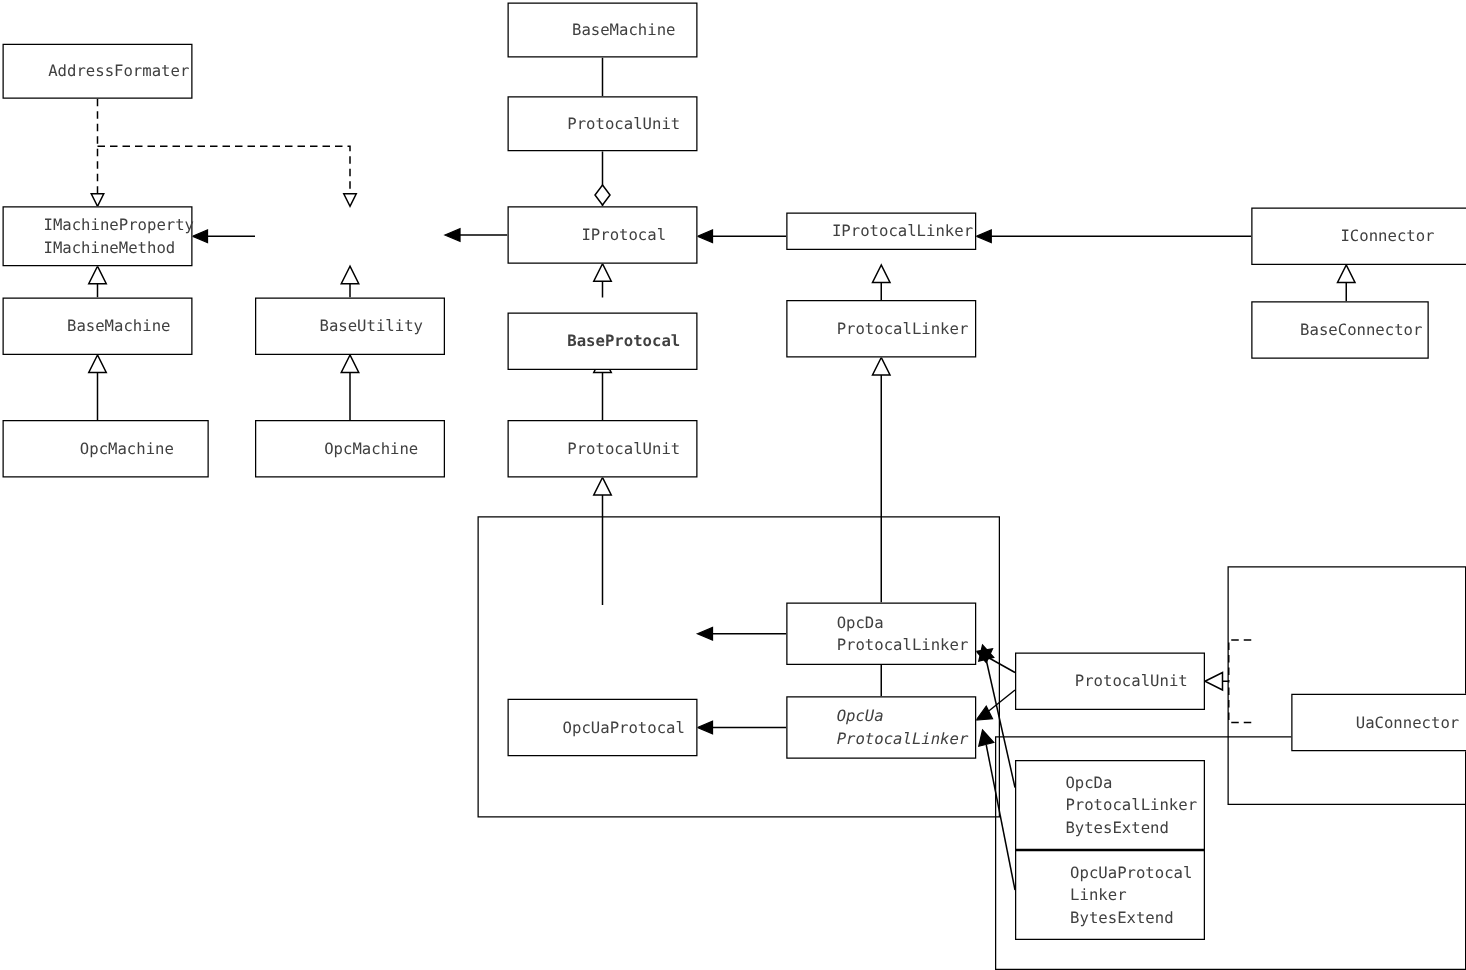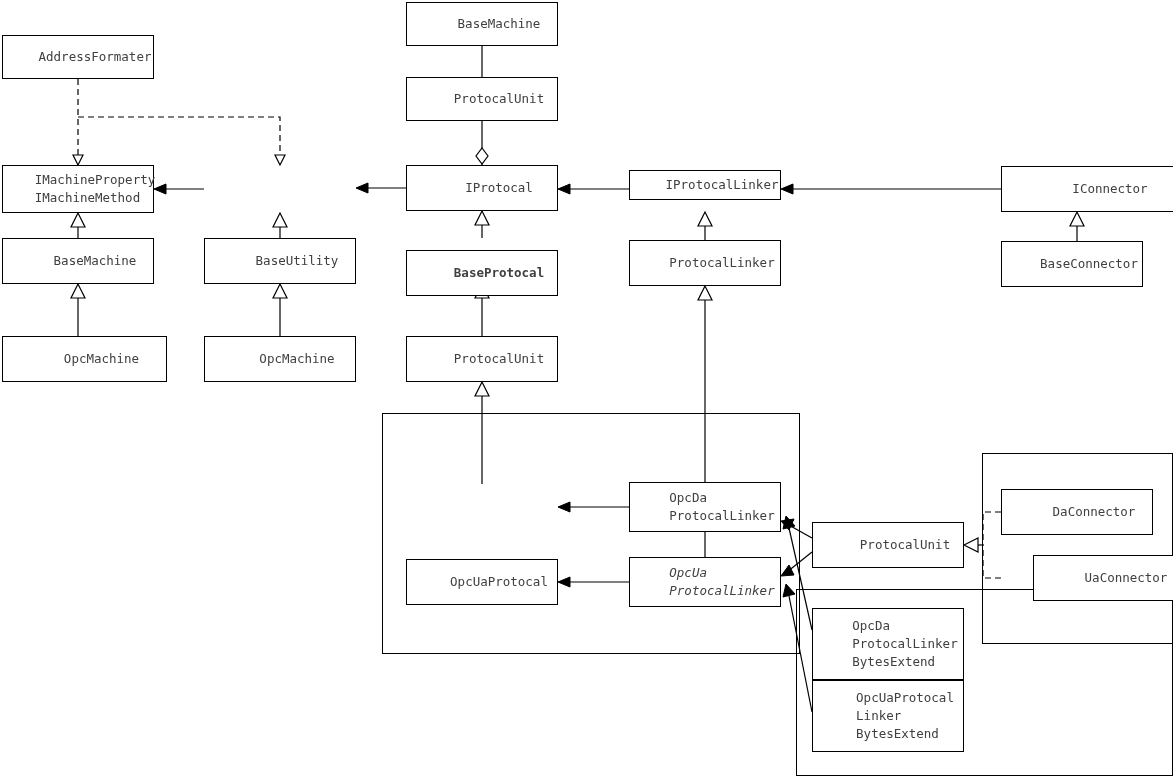--- a/index.html
+++ b/index.html
@@ -168,21 +168,20 @@
   <div class="node" style="left:204px;top:238px;width:152px;height:46px;">BaseUtility</div>
   <div class="node" style="left:406px;top:250px;width:152px;height:46px;font-weight:bold;">BaseProtocal</div>
   <div class="node" style="left:629px;top:240px;width:152px;height:46px;">ProtocalLinker</div>
   <div class="node" style="left:1001px;top:241px;width:142px;height:46px;">BaseConnector</div>
   <div class="node" style="left:2px;top:336px;width:165px;height:46px;">OpcMachine</div>
   <div class="node" style="left:204px;top:336px;width:152px;height:46px;">OpcMachine</div>
   <div class="node" style="left:406px;top:336px;width:152px;height:46px;">ProtocalUnit</div>
   <div class="node" style="left:629px;top:482px;width:152px;height:50px;">OpcDa
 ProtocalLinker</div>
   <div class="node" style="left:812px;top:522px;width:152px;height:46px;">ProtocalUnit</div>
-  <div class="node" style="left:1001px;top:489px;width:152px;height:46px;">DaConnector</div>
   <div class="node" style="left:1001px;top:555px;width:152px;height:46px;margin-left:32px;">UaConnector</div>
   <div class="node" style="left:406px;top:559px;width:152px;height:46px;">OpcUaProtocal</div>
   <div class="node" style="left:629px;top:557px;width:152px;height:50px;font-style:italic;">OpcUa
 ProtocalLinker</div>
   <div class="node" style="left:812px;top:608px;width:152px;height:72px;">OpcDa
 ProtocalLinker
 BytesExtend</div>
   <div class="node" style="left:812px;top:680px;width:152px;height:72px;">OpcUaProtocal
 Linker
 BytesExtend</div>

